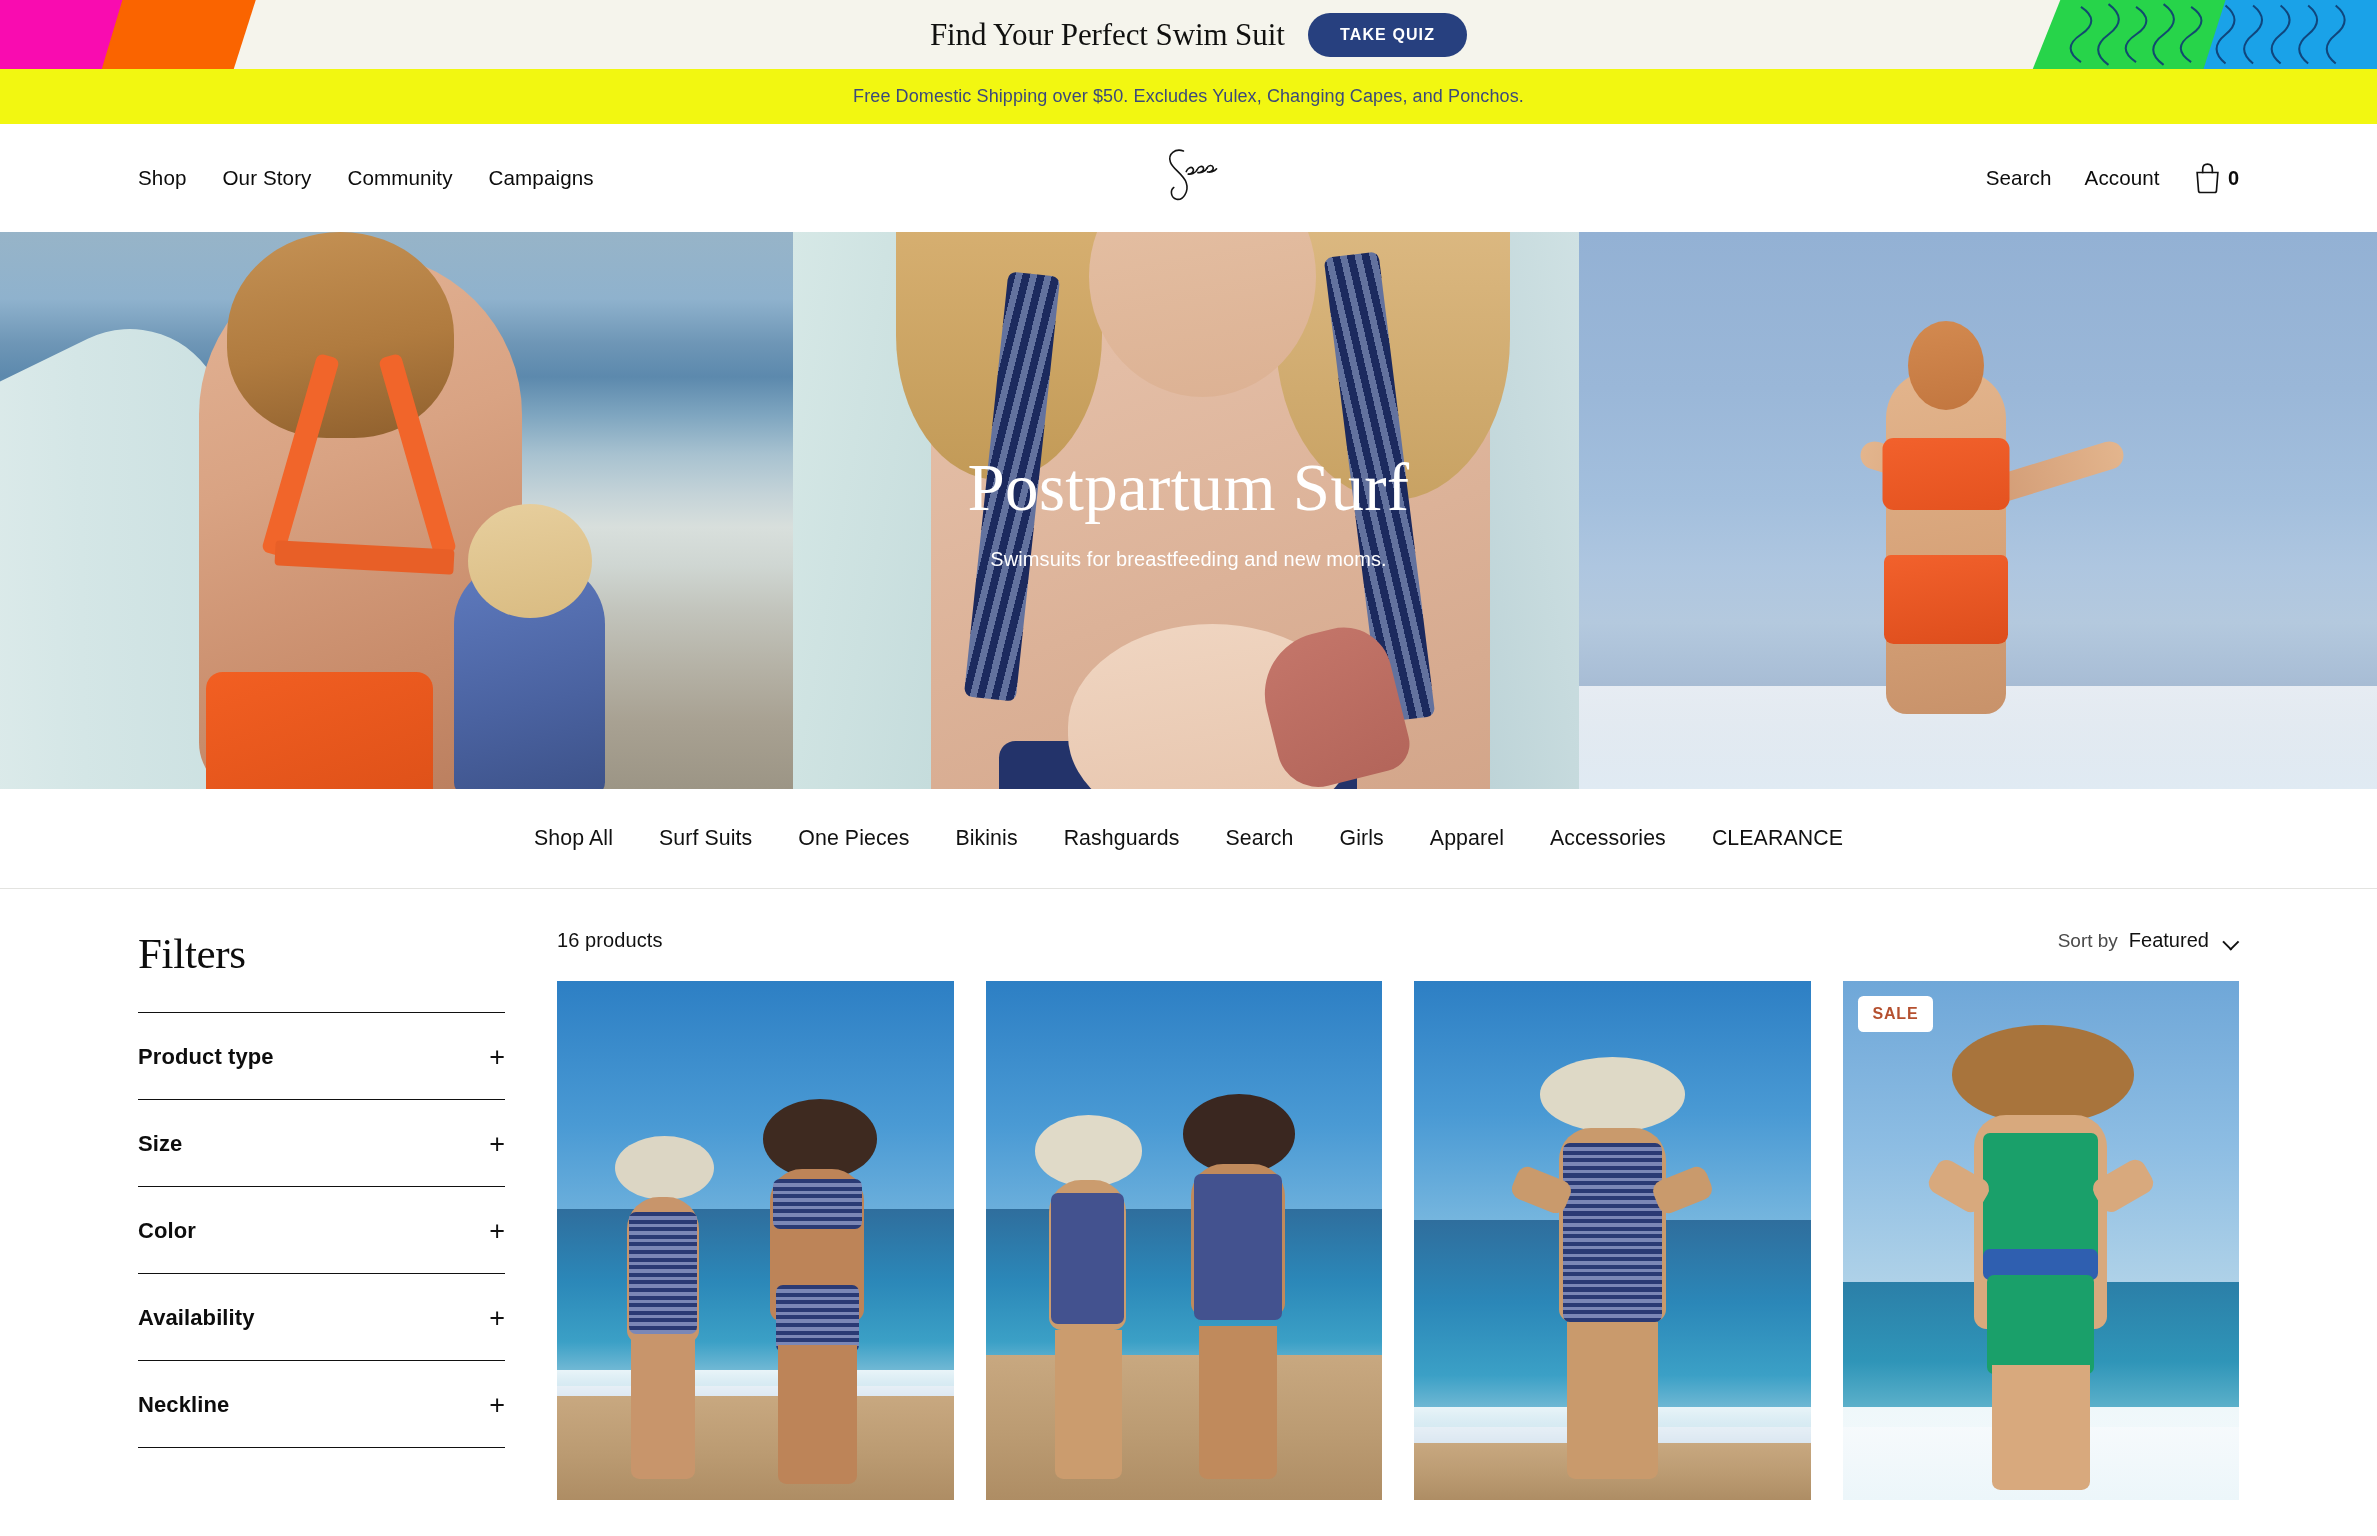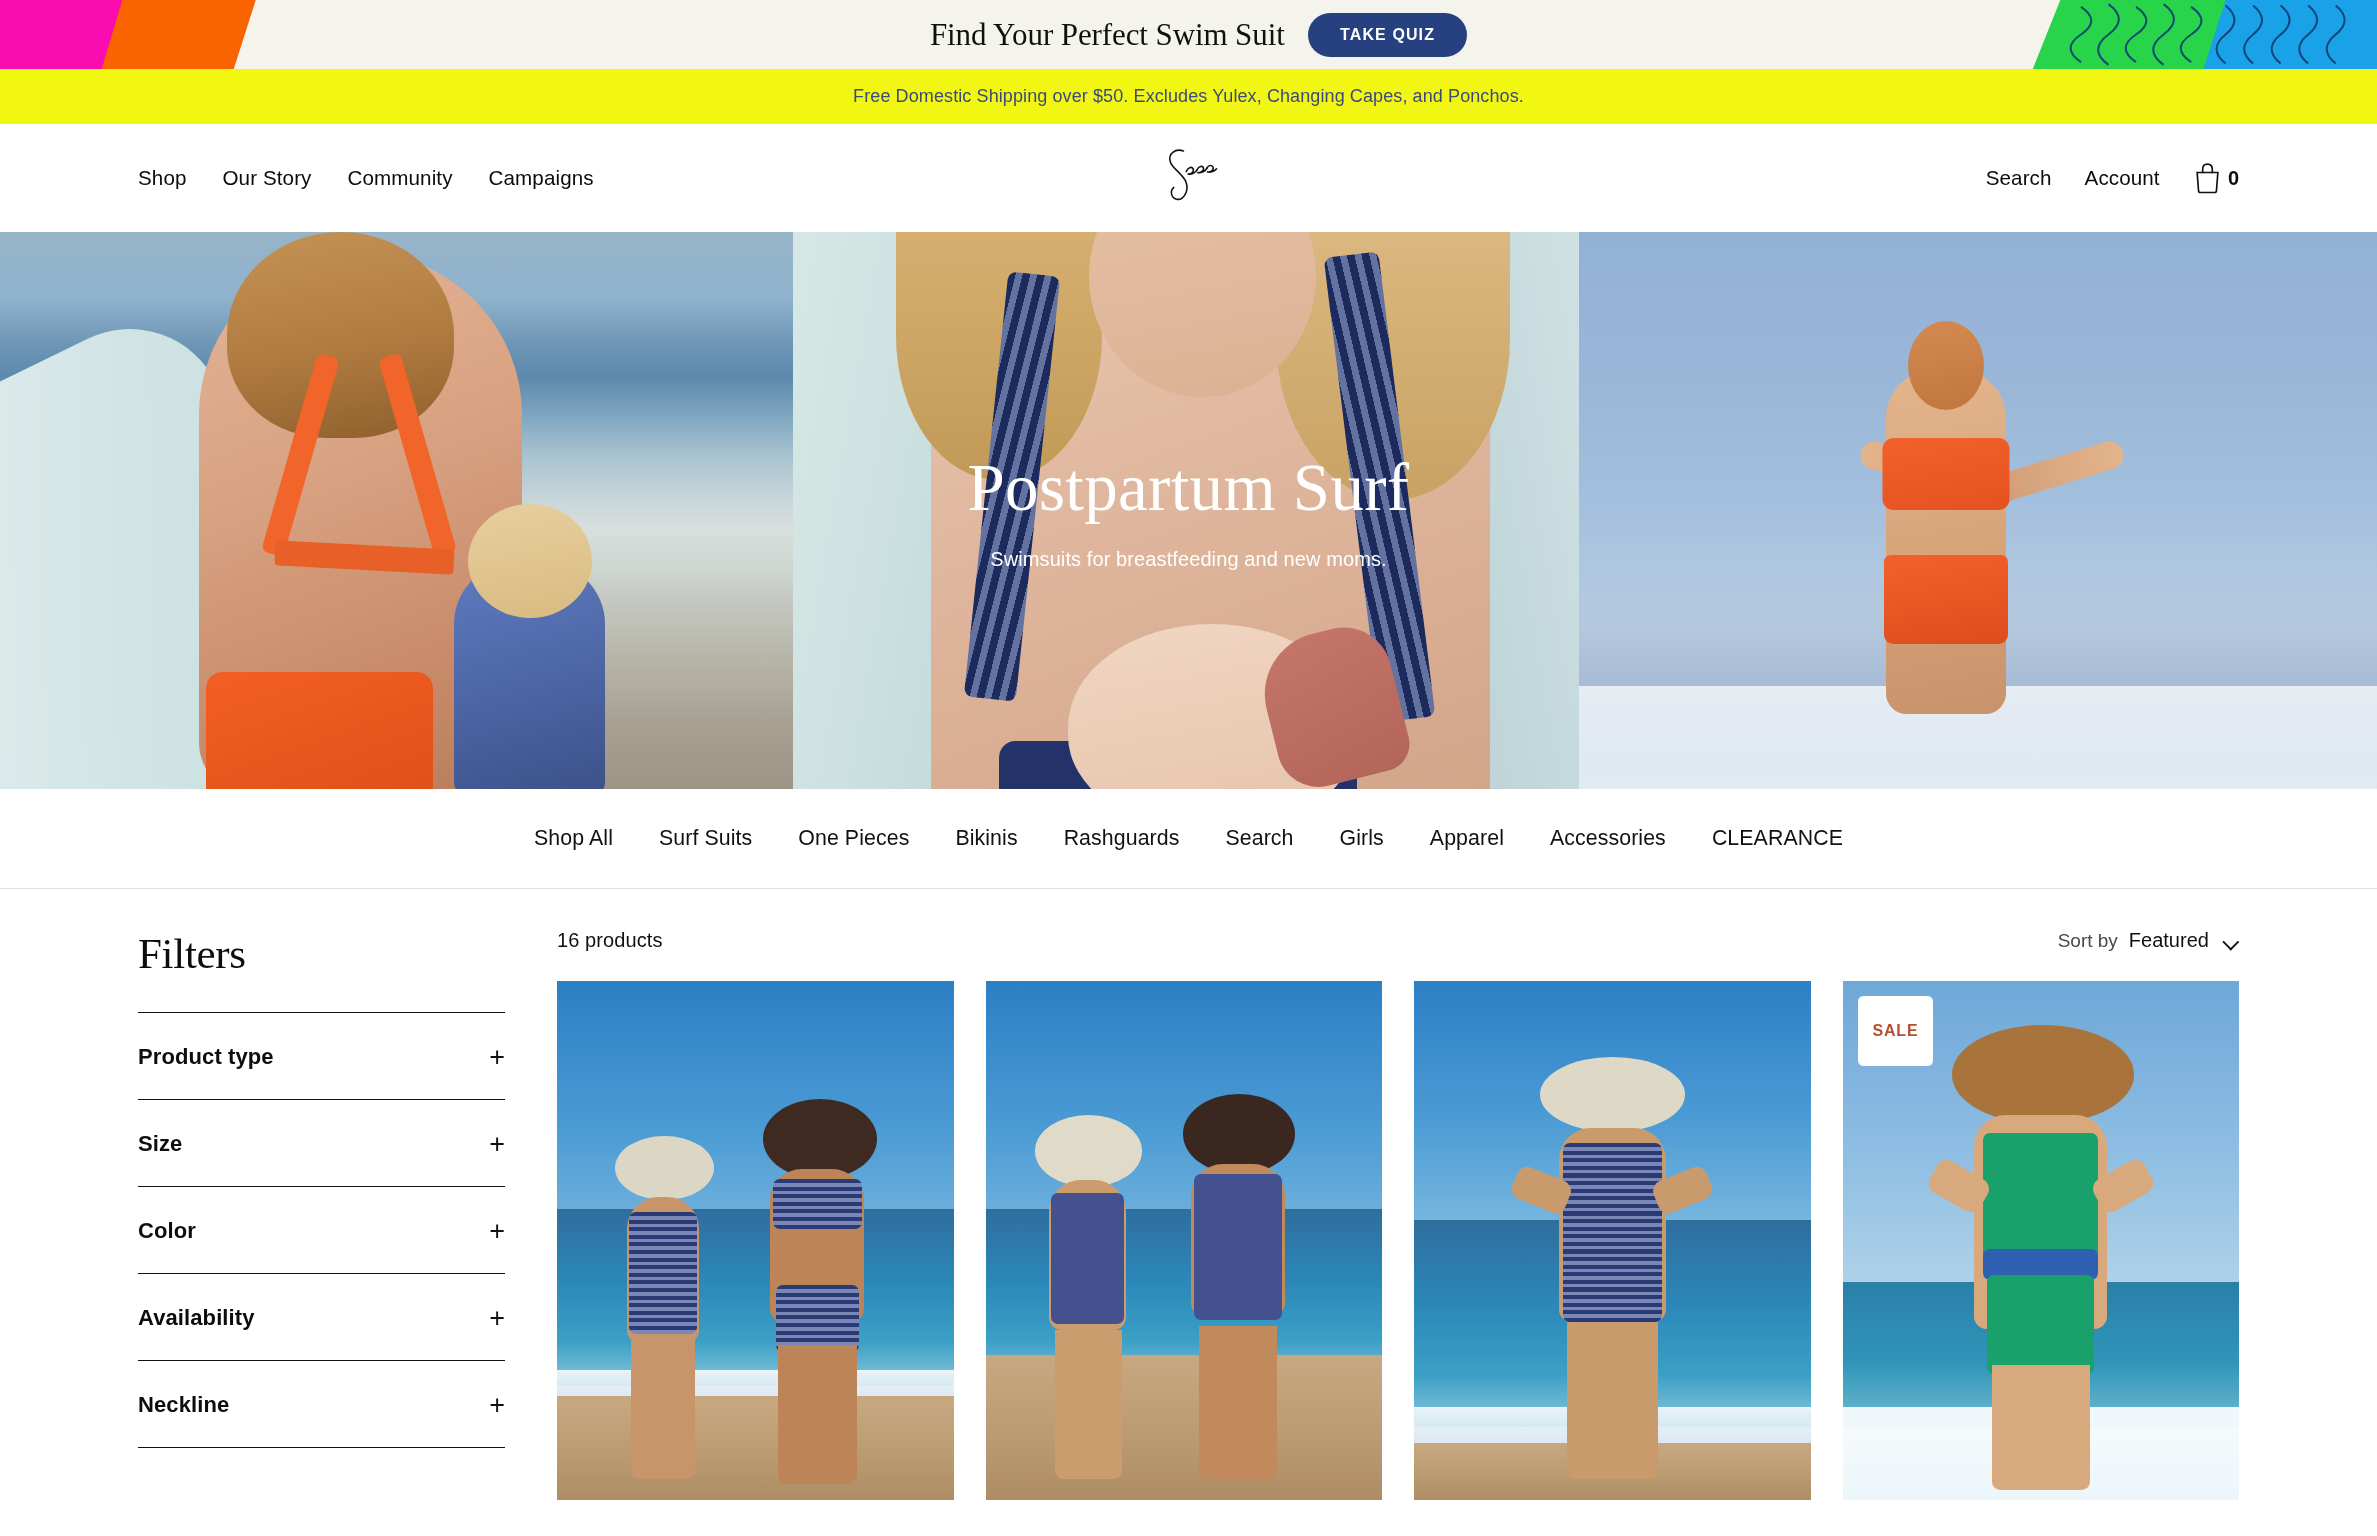--- a/index.html
+++ b/index.html
@@ -505,21 +505,21 @@
     background: #bcd3e6;
   }
   .sale-badge {
     position: absolute;
     left: 15px; top: 15px;
     background: #ffffff;
     color: #b5502f;
     font-size: 16px;
     font-weight: bold;
     letter-spacing: 0.8px;
-    padding: 26px 15px;
+    padding: 9px 15px;
     border-radius: 5.5px;
     z-index: 3;
   }
 
   
   .sky { position:absolute; left:0; top:0; width:100%; height:58%;
          background:linear-gradient(180deg,#2d7fc4 0%,#4a9ad4 48%,#86c0e2 100%); }
   .sea { position:absolute; left:0; top:44%; width:100%; height:34%;
          background:linear-gradient(180deg,#2f6e9d 0%,#2b87b8 40%,#3ba0c6 75%,#8fc6dc 100%); }
   .foam{ position:absolute; left:0; top:75%; width:100%; height:7%;

